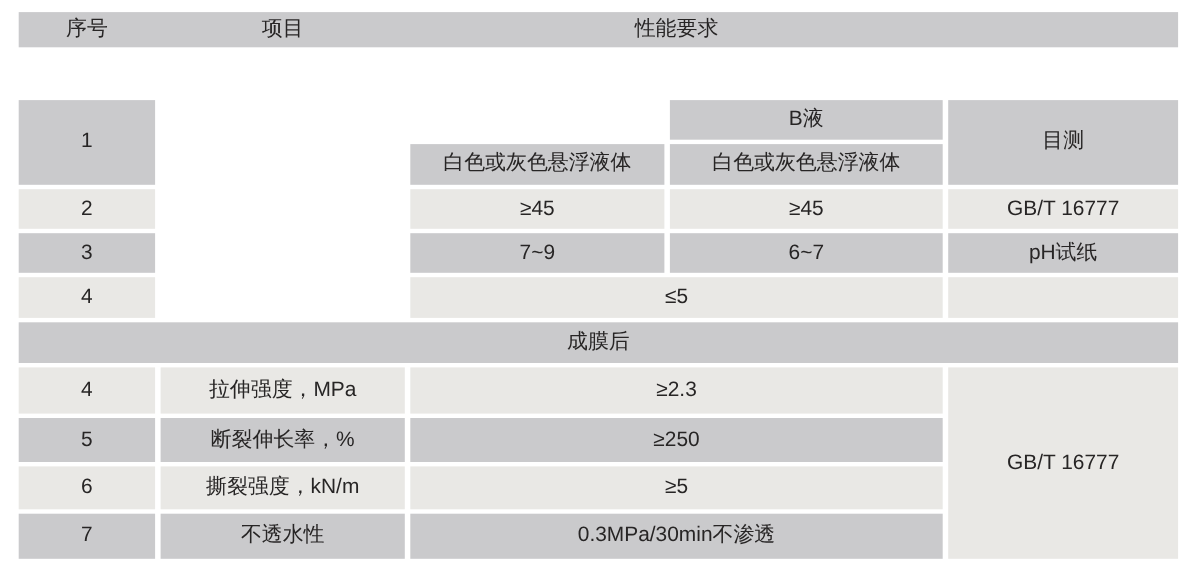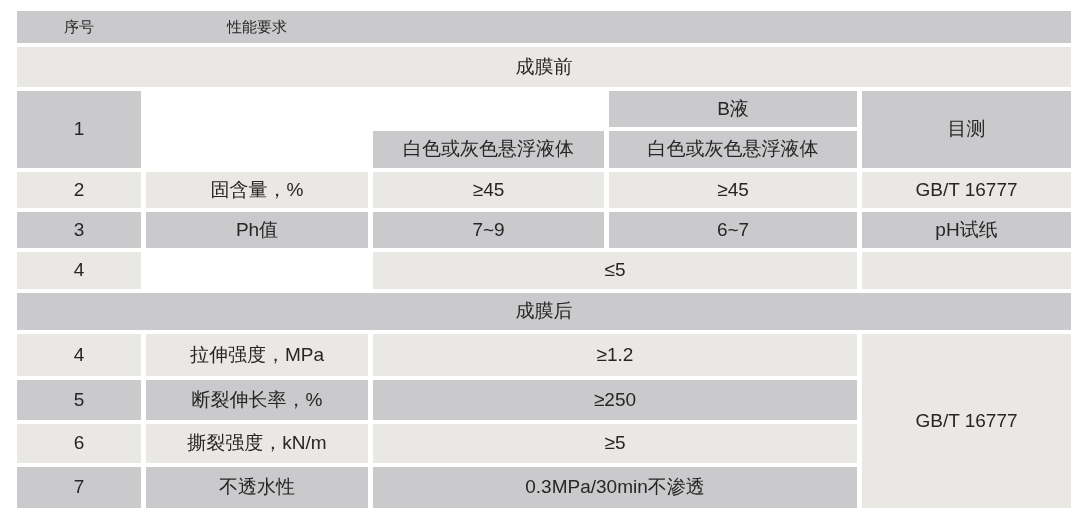--- a/index.html
+++ b/index.html
@@ -33,62 +33,60 @@
   .med   { background: var(--cell-medium, #cacacc); }
   .light { background: var(--cell-light, #e9e8e5); }
   .header-row {
     display: grid;
     grid-template-columns: 124px 222px 484px 1fr;
     column-gap: 5px;
     align-items: center;
   }
   .header-row .hlabel {
     text-align: center;
-    font-size: 15px;
+    font-size: 19px;
   }
 </style>
 </head>
 <body>
 
 <div class="spec-table">
 
   <div class="cell med header-row" style="grid-area:1/1/2/6">
     <div class="hlabel">序号</div>
+    <div class="hlabel">项目</div>
     <div class="hlabel">性能要求</div>
   </div>
 
-  <div class="cell light" style="grid-area:2/1/3/6">成膜前</div>
 
   <div class="cell med" style="grid-area:3/1/5/2">1</div>
   <div class="cell med" style="grid-area:3/4/4/5">B液</div>
   <div class="cell med" style="grid-area:3/5/5/6">目测</div>
   <div class="cell med" style="grid-area:4/3/5/4">白色或灰色悬浮液体</div>
   <div class="cell med" style="grid-area:4/4/5/5">白色或灰色悬浮液体</div>
 
   <div class="cell light" style="grid-area:5/1/6/2">2</div>
-  <div class="cell light" style="grid-area:5/2/6/3">固含量，%</div>
   <div class="cell light" style="grid-area:5/3/6/4">≥45</div>
   <div class="cell light" style="grid-area:5/4/6/5">≥45</div>
   <div class="cell light" style="grid-area:5/5/6/6">GB/T 16777</div>
 
   <div class="cell med" style="grid-area:6/1/7/2">3</div>
-  <div class="cell med" style="grid-area:6/2/7/3">Ph值</div>
   <div class="cell med" style="grid-area:6/3/7/4">7~9</div>
   <div class="cell med" style="grid-area:6/4/7/5">6~7</div>
   <div class="cell med" style="grid-area:6/5/7/6">pH试纸</div>
 
   <div class="cell light" style="grid-area:7/1/8/2">4</div>
   <div class="cell light" style="grid-area:7/3/8/5">≤5</div>
   <div class="cell light" style="grid-area:7/5/8/6"></div>
 
   <div class="cell med" style="grid-area:8/1/9/6">成膜后</div>
 
   <div class="cell light" style="grid-area:9/1/10/2">4</div>
   <div class="cell light" style="grid-area:9/2/10/3">拉伸强度，MPa</div>
-  <div class="cell light" style="grid-area:9/3/10/5">≥1.2</div>
+  <div class="cell light" style="grid-area:9/3/10/5">≥2.3</div>
   <div class="cell light" style="grid-area:9/5/13/6">GB/T 16777</div>
 
   <div class="cell med" style="grid-area:10/1/11/2">5</div>
   <div class="cell med" style="grid-area:10/2/11/3">断裂伸长率，%</div>
   <div class="cell med" style="grid-area:10/3/11/5">≥250</div>
 
   <div class="cell light" style="grid-area:11/1/12/2">6</div>
   <div class="cell light" style="grid-area:11/2/12/3">撕裂强度，kN/m</div>
   <div class="cell light" style="grid-area:11/3/12/5">≥5</div>
 

